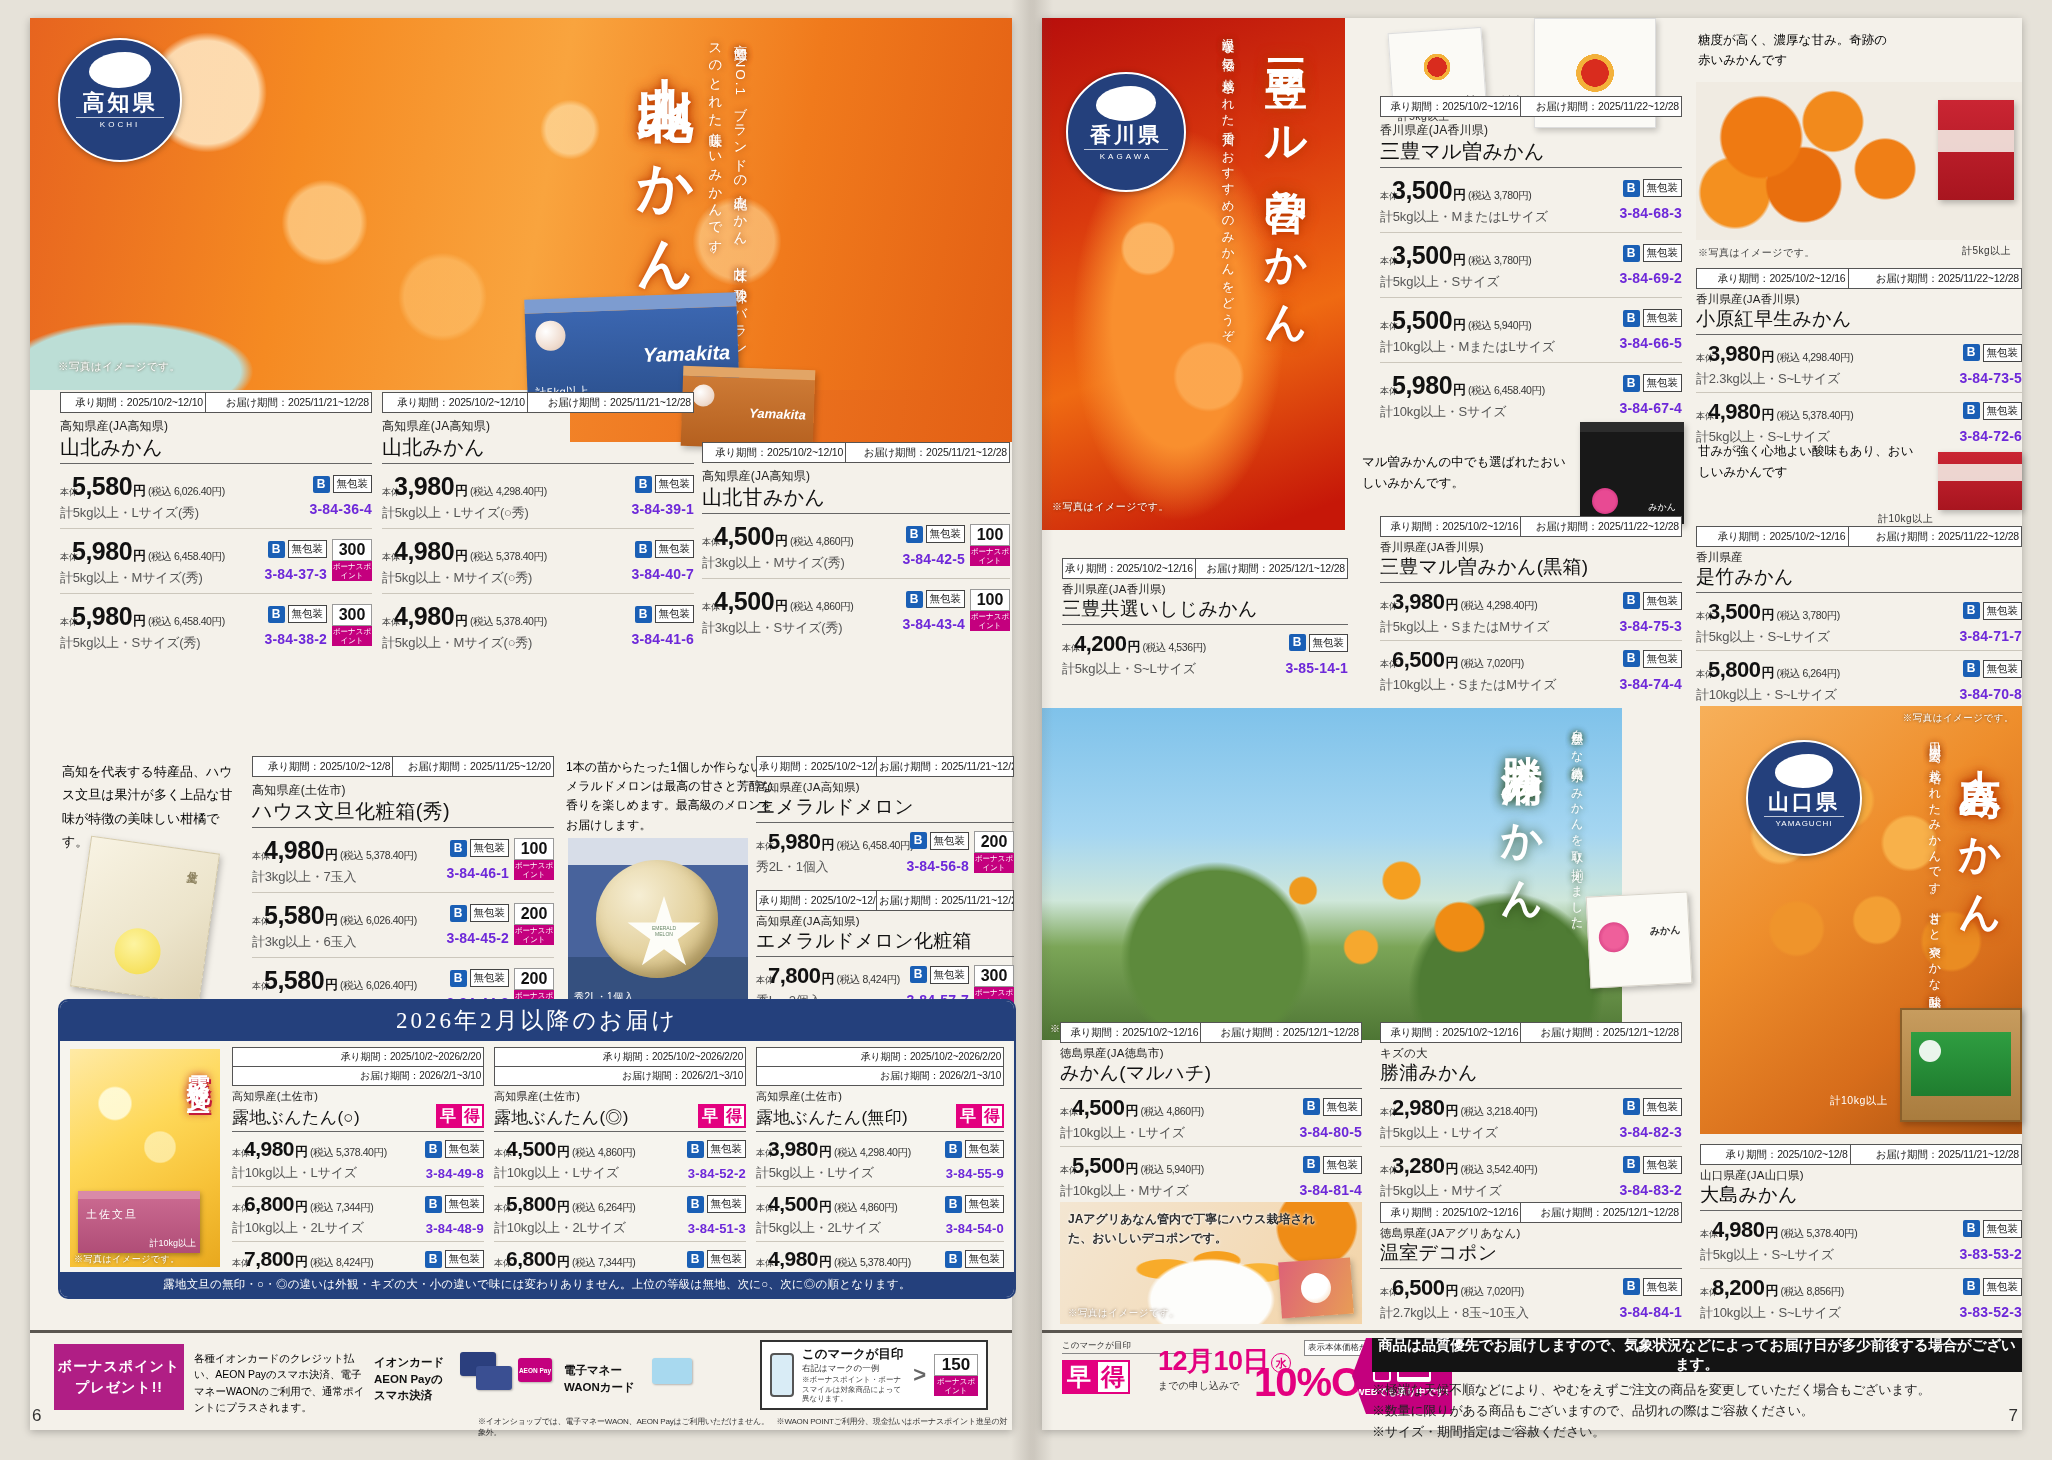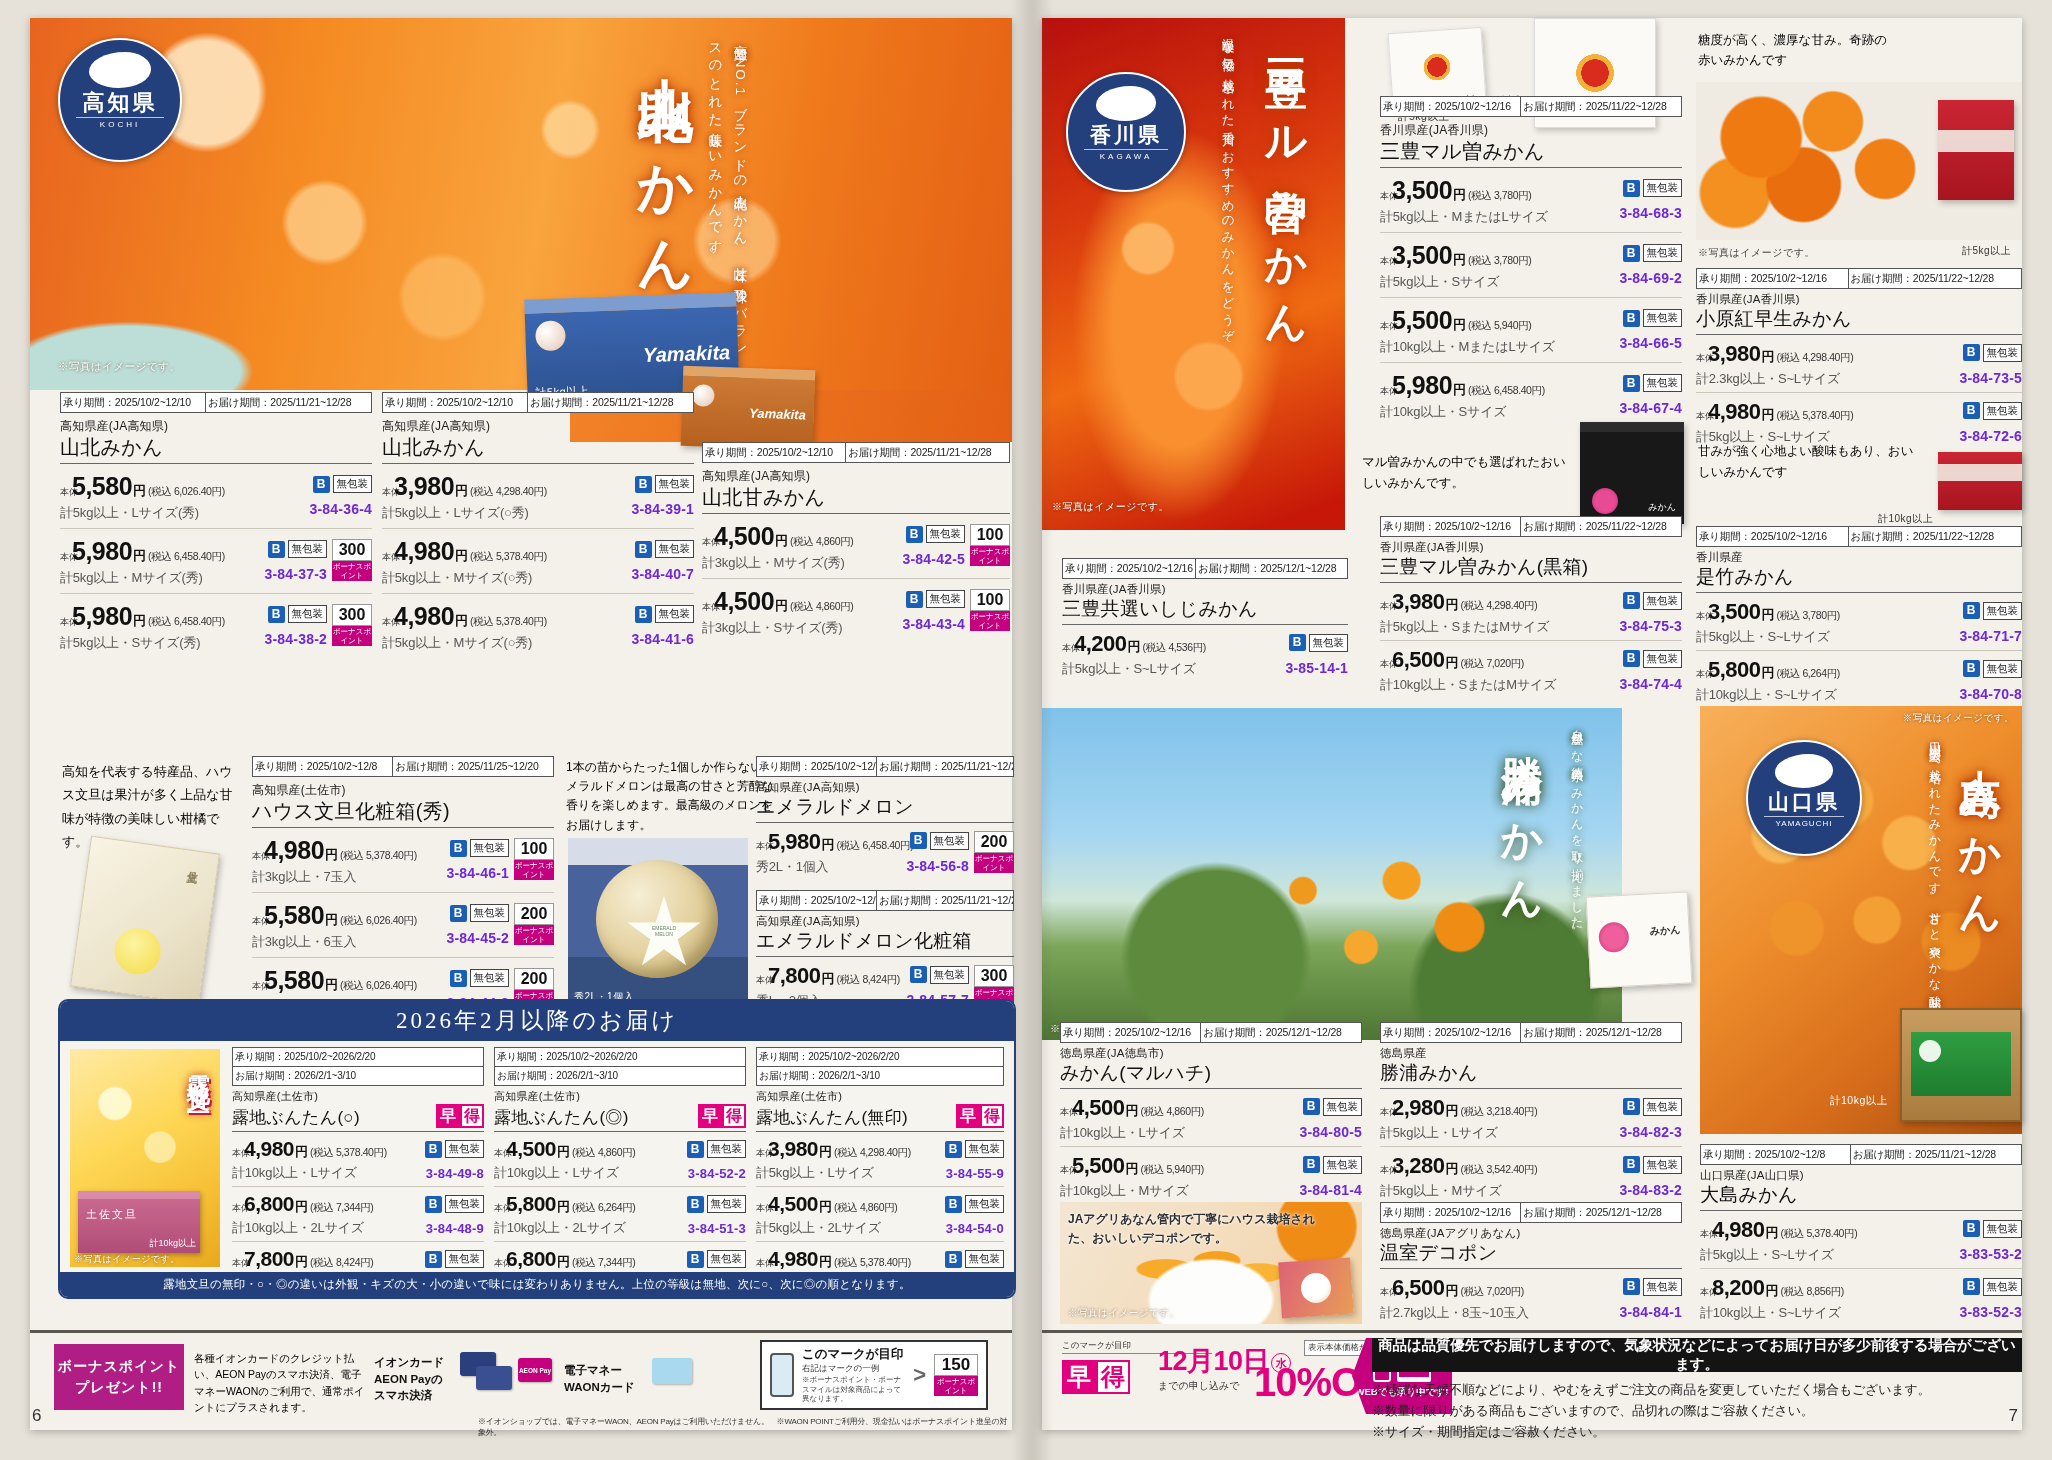--- a/index.html
+++ b/index.html
@@ -57,21 +57,21 @@
   .pref-badge{position:absolute;border-radius:50%;background:#24407c;border:2px solid #fff;
     box-shadow:0 1px 6px rgba(0,0,0,.35);text-align:center;overflow:hidden}
   .pref-map{margin:12px auto 2px;background:#fff;width:52%;height:30%;
     border-radius:58% 42% 52% 48%/55% 48% 52% 45%;}
   .pref-name{font-family:"Liberation Serif",serif;color:#fff;font-weight:bold;font-size:22px;letter-spacing:3px;line-height:1.15}
   .pref-en{color:#fff;font-size:8px;letter-spacing:3px;margin:2px 16px 0;border-top:1px solid rgba(255,255,255,.7);padding-top:2px}
 
   
   .group{margin-bottom:10px}
   .pbar{display:flex;border:1px solid #555;background:#fff;color:#222}
-  .pcell{flex:1;font-size:10.5px;letter-spacing:-.2px;white-space:nowrap;overflow:hidden;text-align:left;padding:3px 2px 2px;}
+  .pcell{flex:1;font-size:10.5px;letter-spacing:-.2px;white-space:nowrap;overflow:hidden;text-align:right;padding:3px 2px 2px;}
   .pcell+.pcell{border-left:1px solid #555;flex:1.15}
   .origin{font-size:12px;color:#222;margin-top:5px;letter-spacing:.2px}
   .namerow{display:flex;align-items:flex-end;justify-content:space-between;border-bottom:1px solid #666;padding-bottom:3px}
   .pname{font-size:20px;color:#111;letter-spacing:.3px;line-height:1.25}
   .prow{display:flex;align-items:flex-start;padding:8px 0 6px;border-bottom:1px solid #ccc7bc}
   .group .prow:last-child{border-bottom:none}
   .pmain{flex:1;min-width:0}
   .pline{display:flex;align-items:baseline;white-space:nowrap}
   .bodymark{display:inline-block;width:11px;font-size:9px;line-height:1.1;color:#333;margin-right:1px;word-break:break-all}
   .pprice{font-size:25px;font-weight:bold;color:#111;letter-spacing:-.5px}
@@ -1312,21 +1312,21 @@
   </div>
 </div>
   </div>
 </div>
     <div class="abs cmp" style="left:338px;top:1004px;width:302px">
   <div class="group">
     <div class="pbar">
       <span class="pcell">承り期間：2025/10/2~12/16</span>
       <span class="pcell">お届け期間：2025/12/1~12/28</span>
     </div>
-    <div class="origin">徳島県産</div>
+    <div class="origin">キズの大</div>
     <div class="namerow">
       <div class="pname">勝浦みかん</div>
 
     </div>
     <div>
   <div class="prow">
     <div class="pmain">
       <div class="pline">
         <span class="bodymark">本体</span>
         <span class="pprice">2,980</span>

